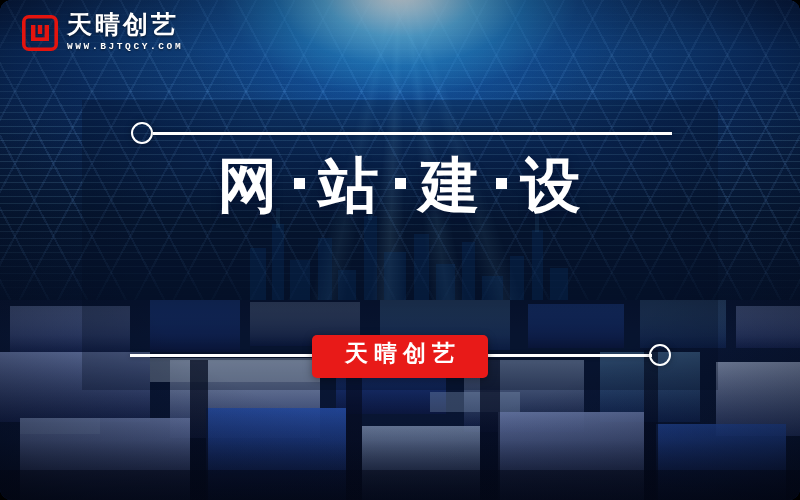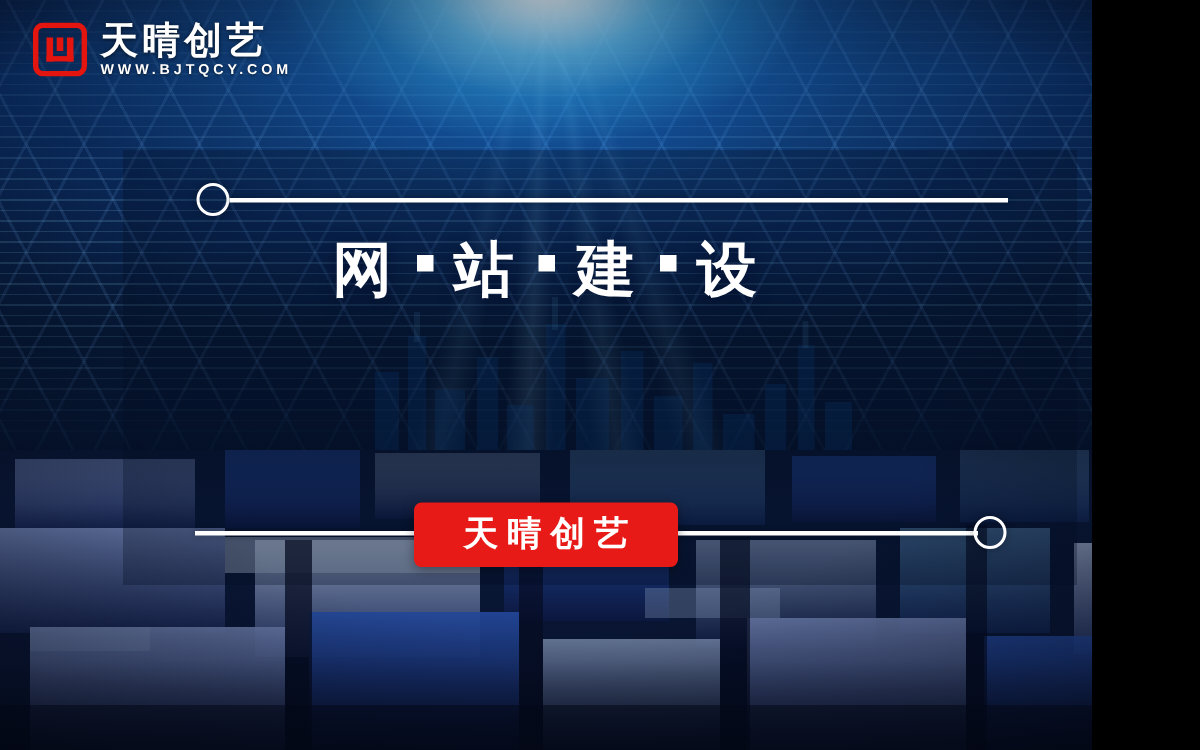--- a/index.html
+++ b/index.html
@@ -5,26 +5,27 @@
 <style>
   html, body {
     margin: 0;
     padding: 0;
     background: #000;
   }
   * { box-sizing: border-box; }
 
   .banner {
     position: relative;
-    width: 728px;
+    width: 800px;
     height: 500px;
     overflow: hidden;
-    font-family: Liberation Sans, sans-serif;
+    font-family: Liberation Mono, monospace;
     background: #04122c;
     user-select: none;
+    border-radius: 12px;
   }
 
   
   .bg-layer {
     position: absolute;
     inset: 0;
     pointer-events: none;
   }
 
   
@@ -225,21 +226,21 @@
 
   
   .headline {
     position: absolute;
     left: 0;
     right: 0;
     top: 160px;
     z-index: 35;
     text-align: center;
     color: #ffffff;
-    font-size: 40px;
+    font-size: 60px;
     font-weight: 700;
     letter-spacing: 2px;
     line-height: 1;
     text-shadow: 0 3px 10px rgba(0,10,40,0.55);
     white-space: nowrap;
   }
   .headline .sep {
     display: inline-block;
     width: 11px;
     height: 11px;

